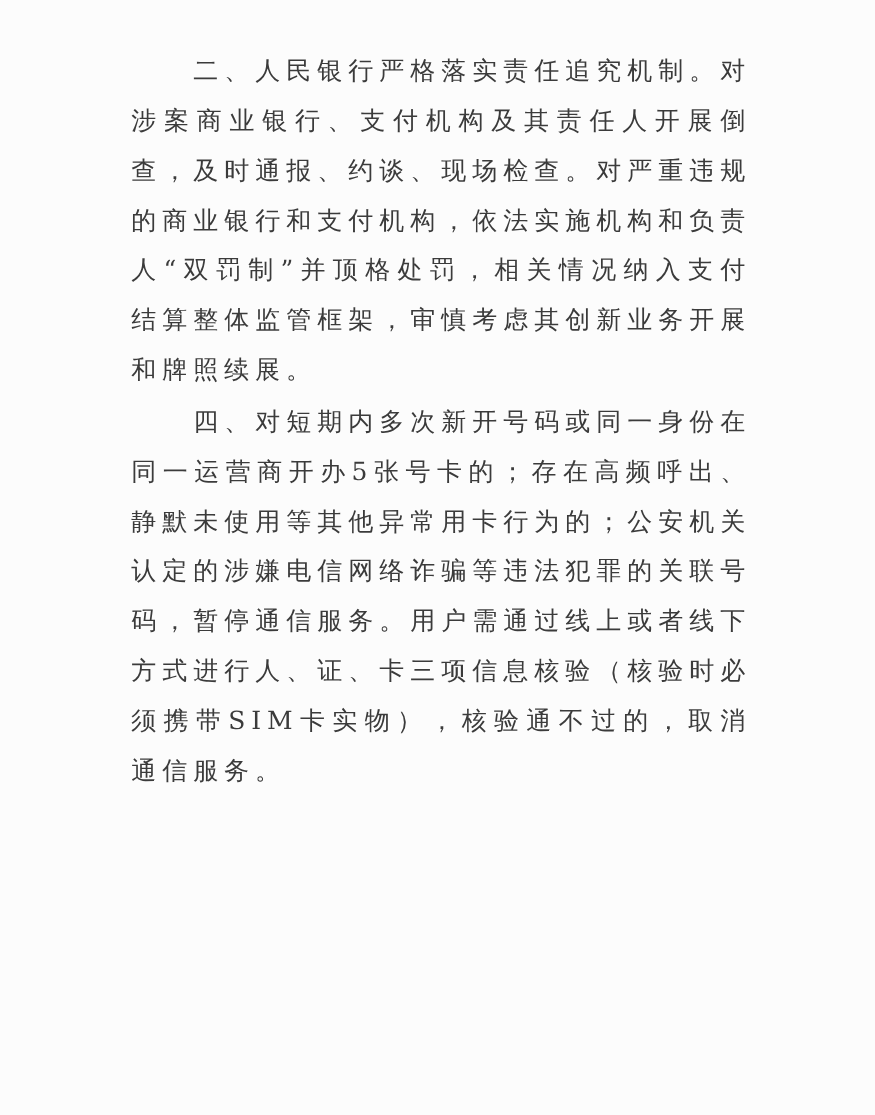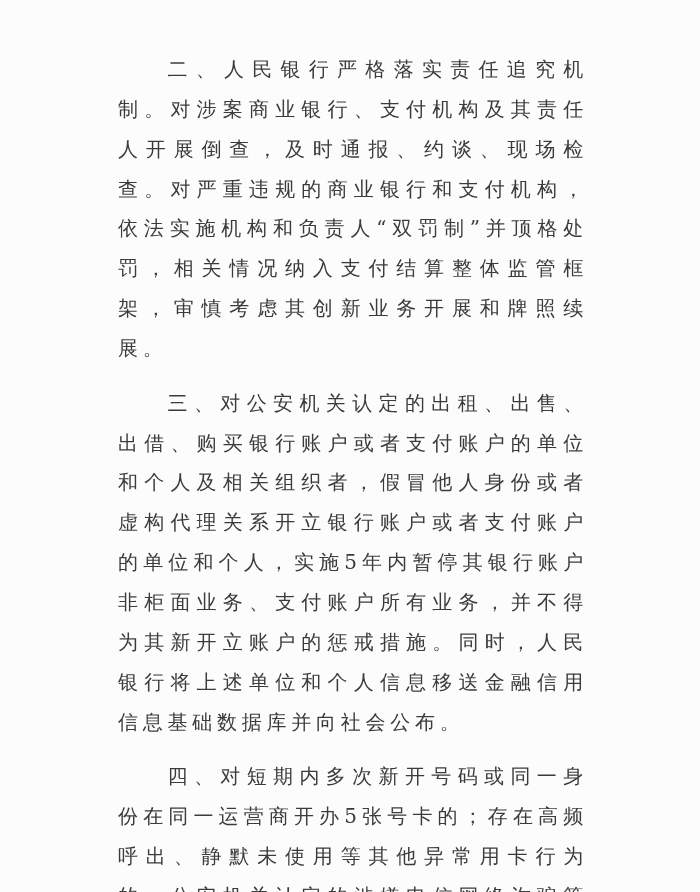--- a/index.html
+++ b/index.html
@@ -25,30 +25,29 @@
       left: 103px;
       top: 35px;
       width: 500px;
       color: #3b3b3b;
       font-family: "DejaVu Serif", "Liberation Serif", serif;
       font-size: 20px;
       line-height: 39.85px;
       letter-spacing: 4.75px;
     }
     .para {
-      margin: 15px;
+      margin: 2px;
       padding: 0;
       text-indent: 49.5px;
       text-align: justify;
       word-break: break-all;
     }
   </style>
 </head>
 <body>
 
 <div class="page">
   <div class="doc-body">
     <p class="para">二、人民银行严格落实责任追究机制。对涉案商业银行、支付机构及其责任人开展倒查，及时通报、约谈、现场检查。对严重违规的商业银行和支付机构，依法实施机构和负责人“双罚制”并顶格处罚，相关情况纳入支付结算整体监管框架，审慎考虑其创新业务开展和牌照续展。</p>
-    <p class="para">三、对公安机关认定的出租、出售、出借、购买银行账户或者支付账户的单位和个人及相关组织者，假冒他人身份或者虚构代理关系开立银行账户或者支付账户的单位和个人，实施5年内暂停其银行账户非柜面业务、支付账户所有业务，并不得为其新开立账户的惩戒措施。同时，人民银行将上述单位和个人信息移送金融信用信息基础数据库并向社会公布。</p>
     <p class="para">四、对短期内多次新开号码或同一身份在同一运营商开办5张号卡的；存在高频呼出、静默未使用等其他异常用卡行为的；公安机关认定的涉嫌电信网络诈骗等违法犯罪的关联号码，暂停通信服务。用户需通过线上或者线下方式进行人、证、卡三项信息核验（核验时必须携带SIM卡实物），核验通不过的，取消通信服务。</p>
 
   </div>
 </div>
 
 </body></html>

